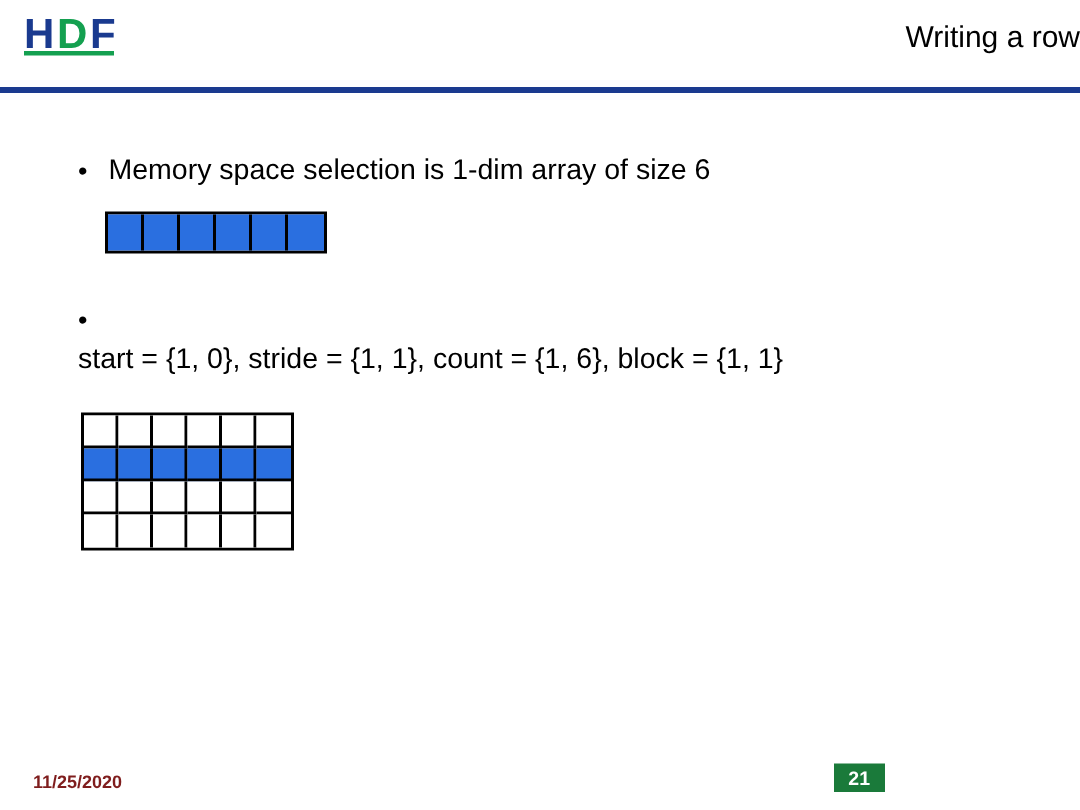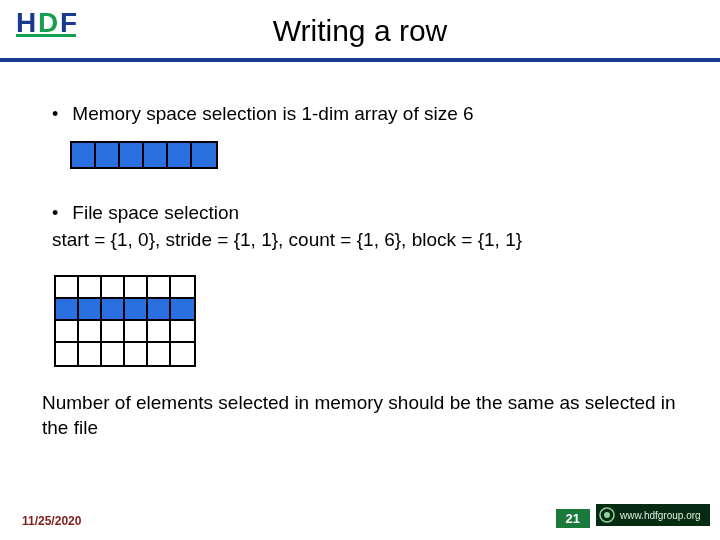--- a/index.html
+++ b/index.html
@@ -18,22 +18,22 @@
   .logo {
     position: absolute;
     left: 16px;
     top: 6px;
   }
   .title {
     position: absolute;
     left: 0;
     right: 0;
     top: 14px;
-    text-align: center;
-    font-size: 30px;
+    text-align: right;
+    font-size: 20px;
     font-weight: 400;
     color: #000;
   }
   .rule {
     position: absolute;
     left: 0;
     right: 0;
     top: 58px;
     height: 4px;
     background: #1a3a8f;
@@ -159,21 +159,20 @@
     <div class="cell"></div>
     <div class="cell"></div>
     <div class="cell"></div>
     <div class="cell"></div>
     <div class="cell"></div>
   </div>
 
   <div class="section2">
     <div class="bullet-row">
       <span class="bullet">•</span>
-      <span>File space selection</span>
     </div>
     <div class="params">start = {1, 0}, stride = {1, 1}, count = {1, 6}, block = {1, 1}</div>
 
     <div class="grid">
       <div class="row">
         <div class="gcell"></div>
         <div class="gcell"></div>
         <div class="gcell"></div>
         <div class="gcell"></div>
         <div class="gcell"></div>
@@ -199,28 +198,19 @@
         <div class="gcell"></div>
         <div class="gcell"></div>
         <div class="gcell"></div>
         <div class="gcell"></div>
         <div class="gcell"></div>
         <div class="gcell"></div>
       </div>
     </div>
   </div>
 
-  <div class="note">Number of elements selected in memory should be the same as selected in the file</div>
 
 </div>
 
 <div class="footer">
   <div class="date">11/25/2020</div>
   <div class="pagenum">21</div>
-  <div class="footer-logo">
-    <svg width="114" height="22" viewBox="0 0 114 22">
-      <rect x="0" y="0" width="114" height="22" fill="#072b12"></rect>
-      <circle cx="11" cy="11" r="7" fill="none" stroke="#8fd49a" stroke-width="1.5"></circle>
-      <circle cx="11" cy="11" r="3" fill="#8fd49a"></circle>
-      <text x="24" y="15" font-family="Arial" font-size="10" fill="#d8f0dc">www.hdfgroup.org</text>
-    </svg>
-  </div>
 </div>
 
 </body></html>

